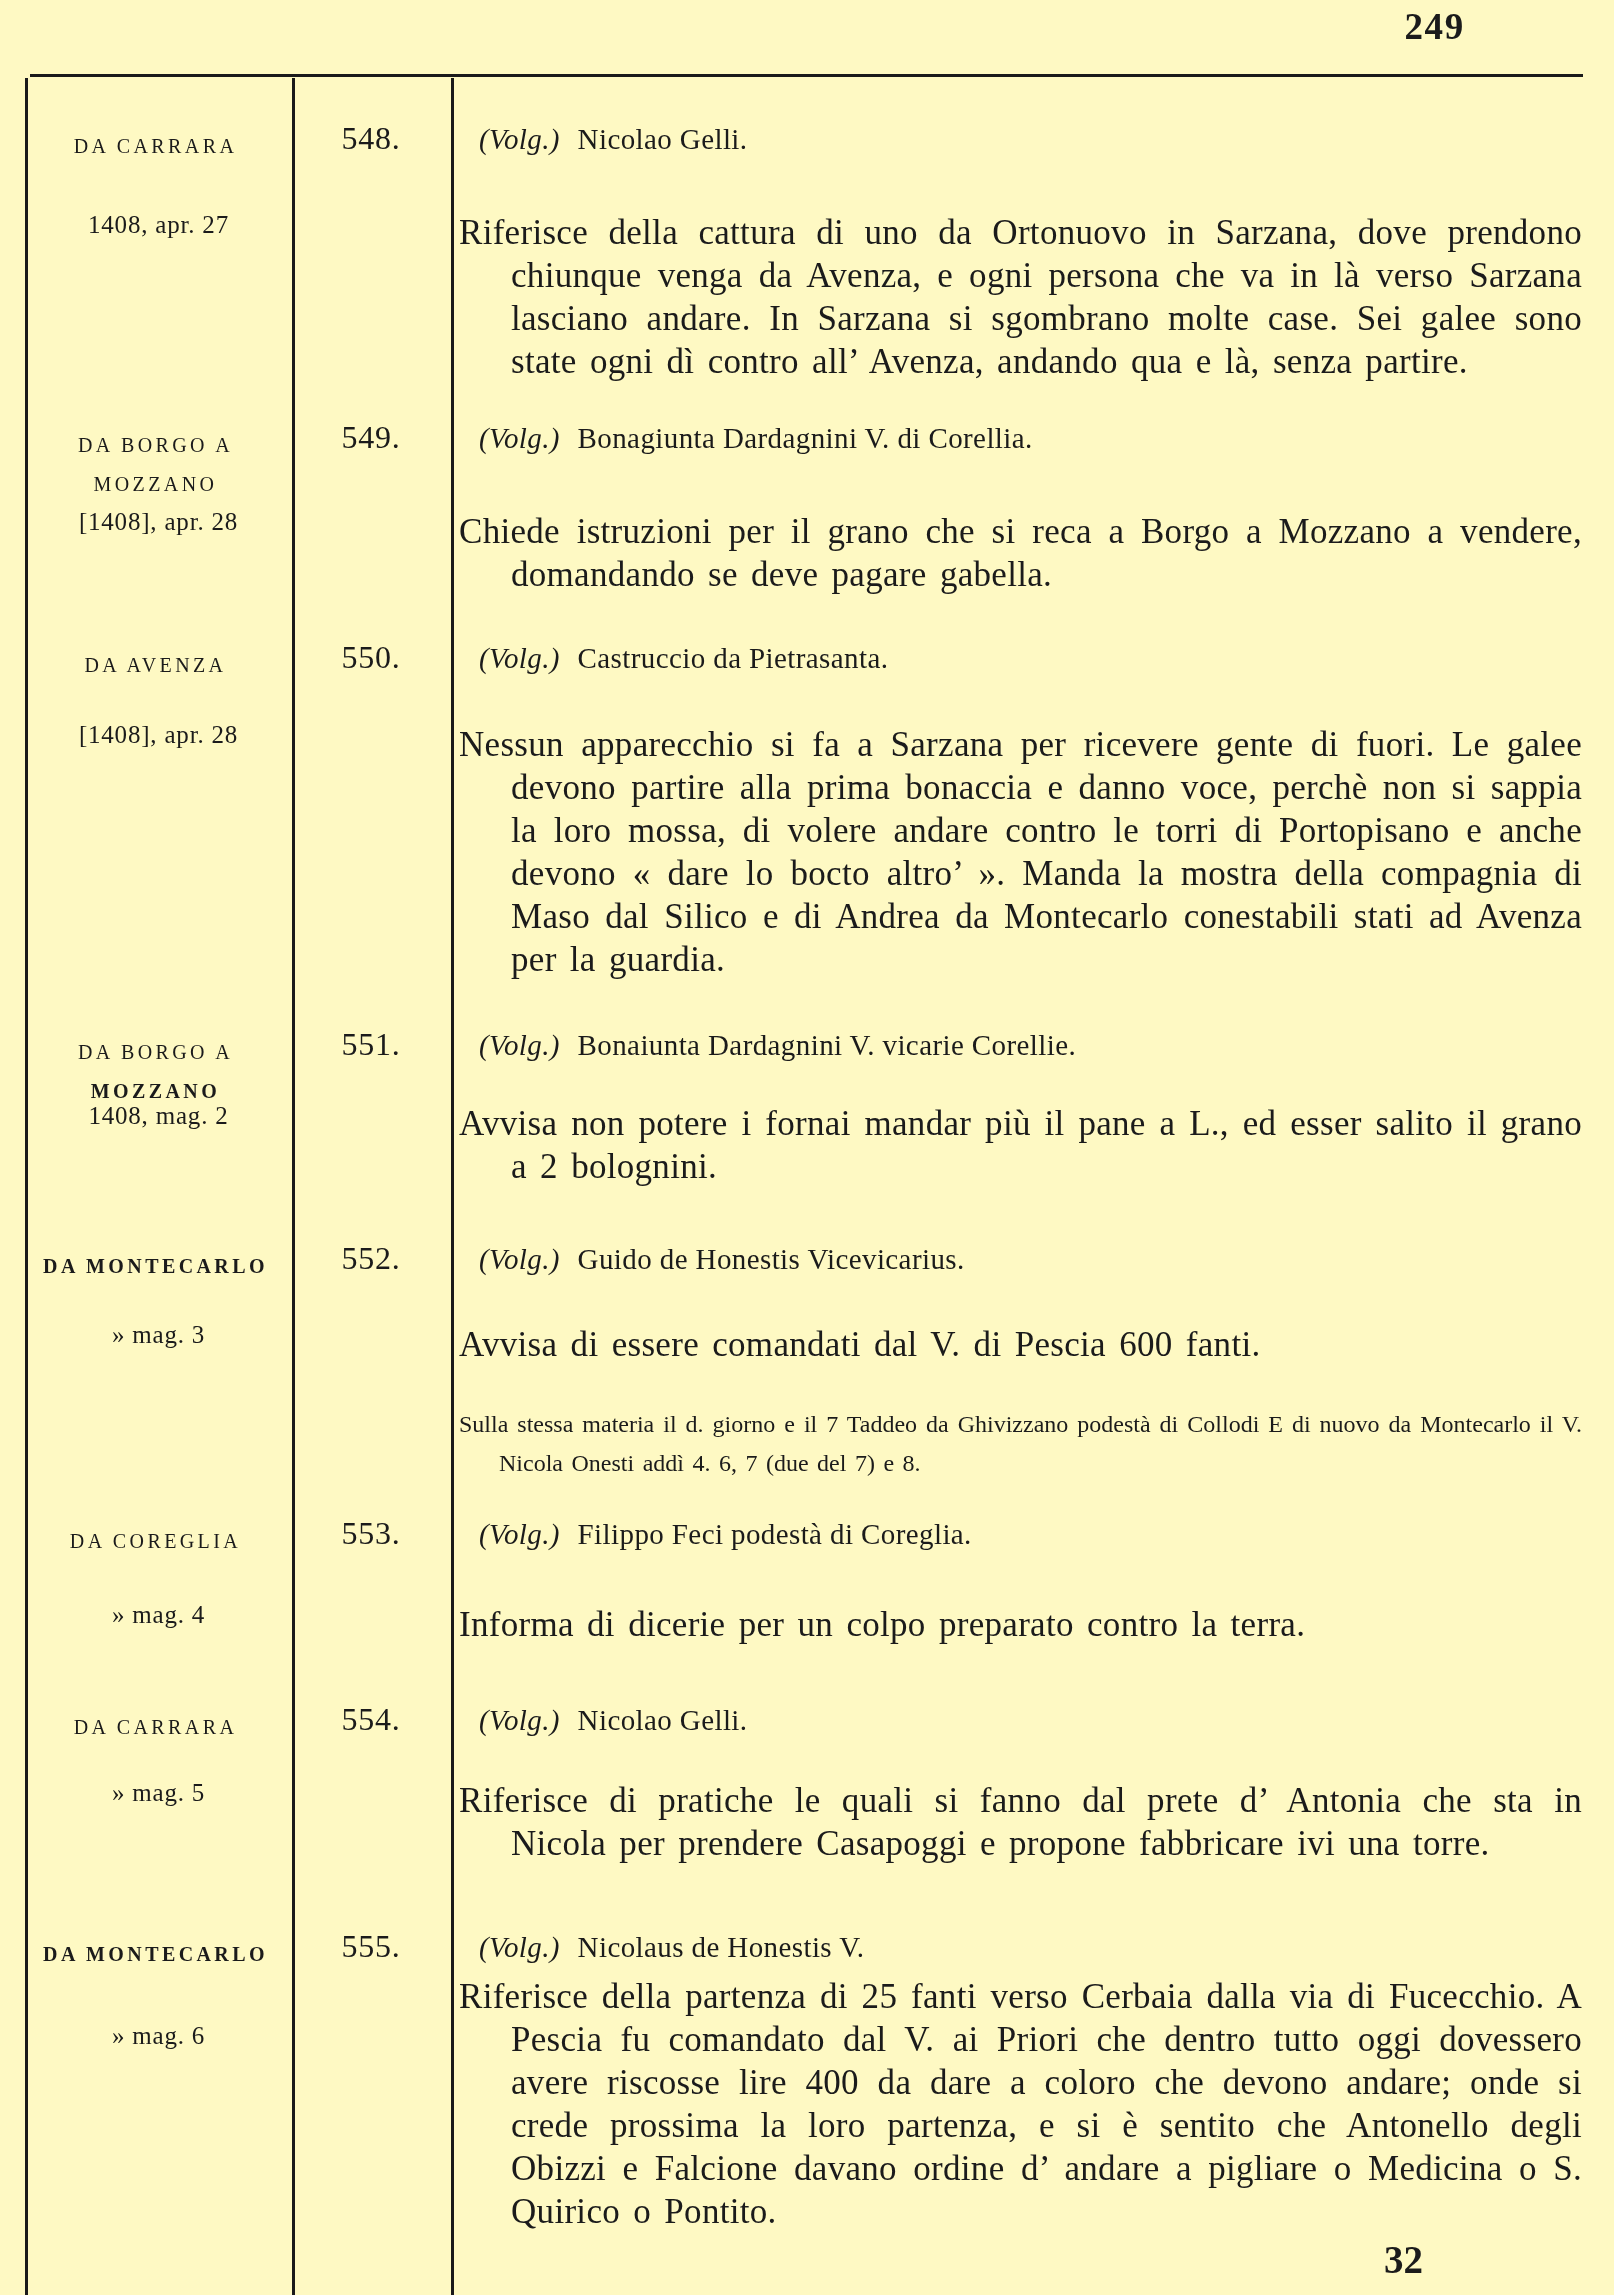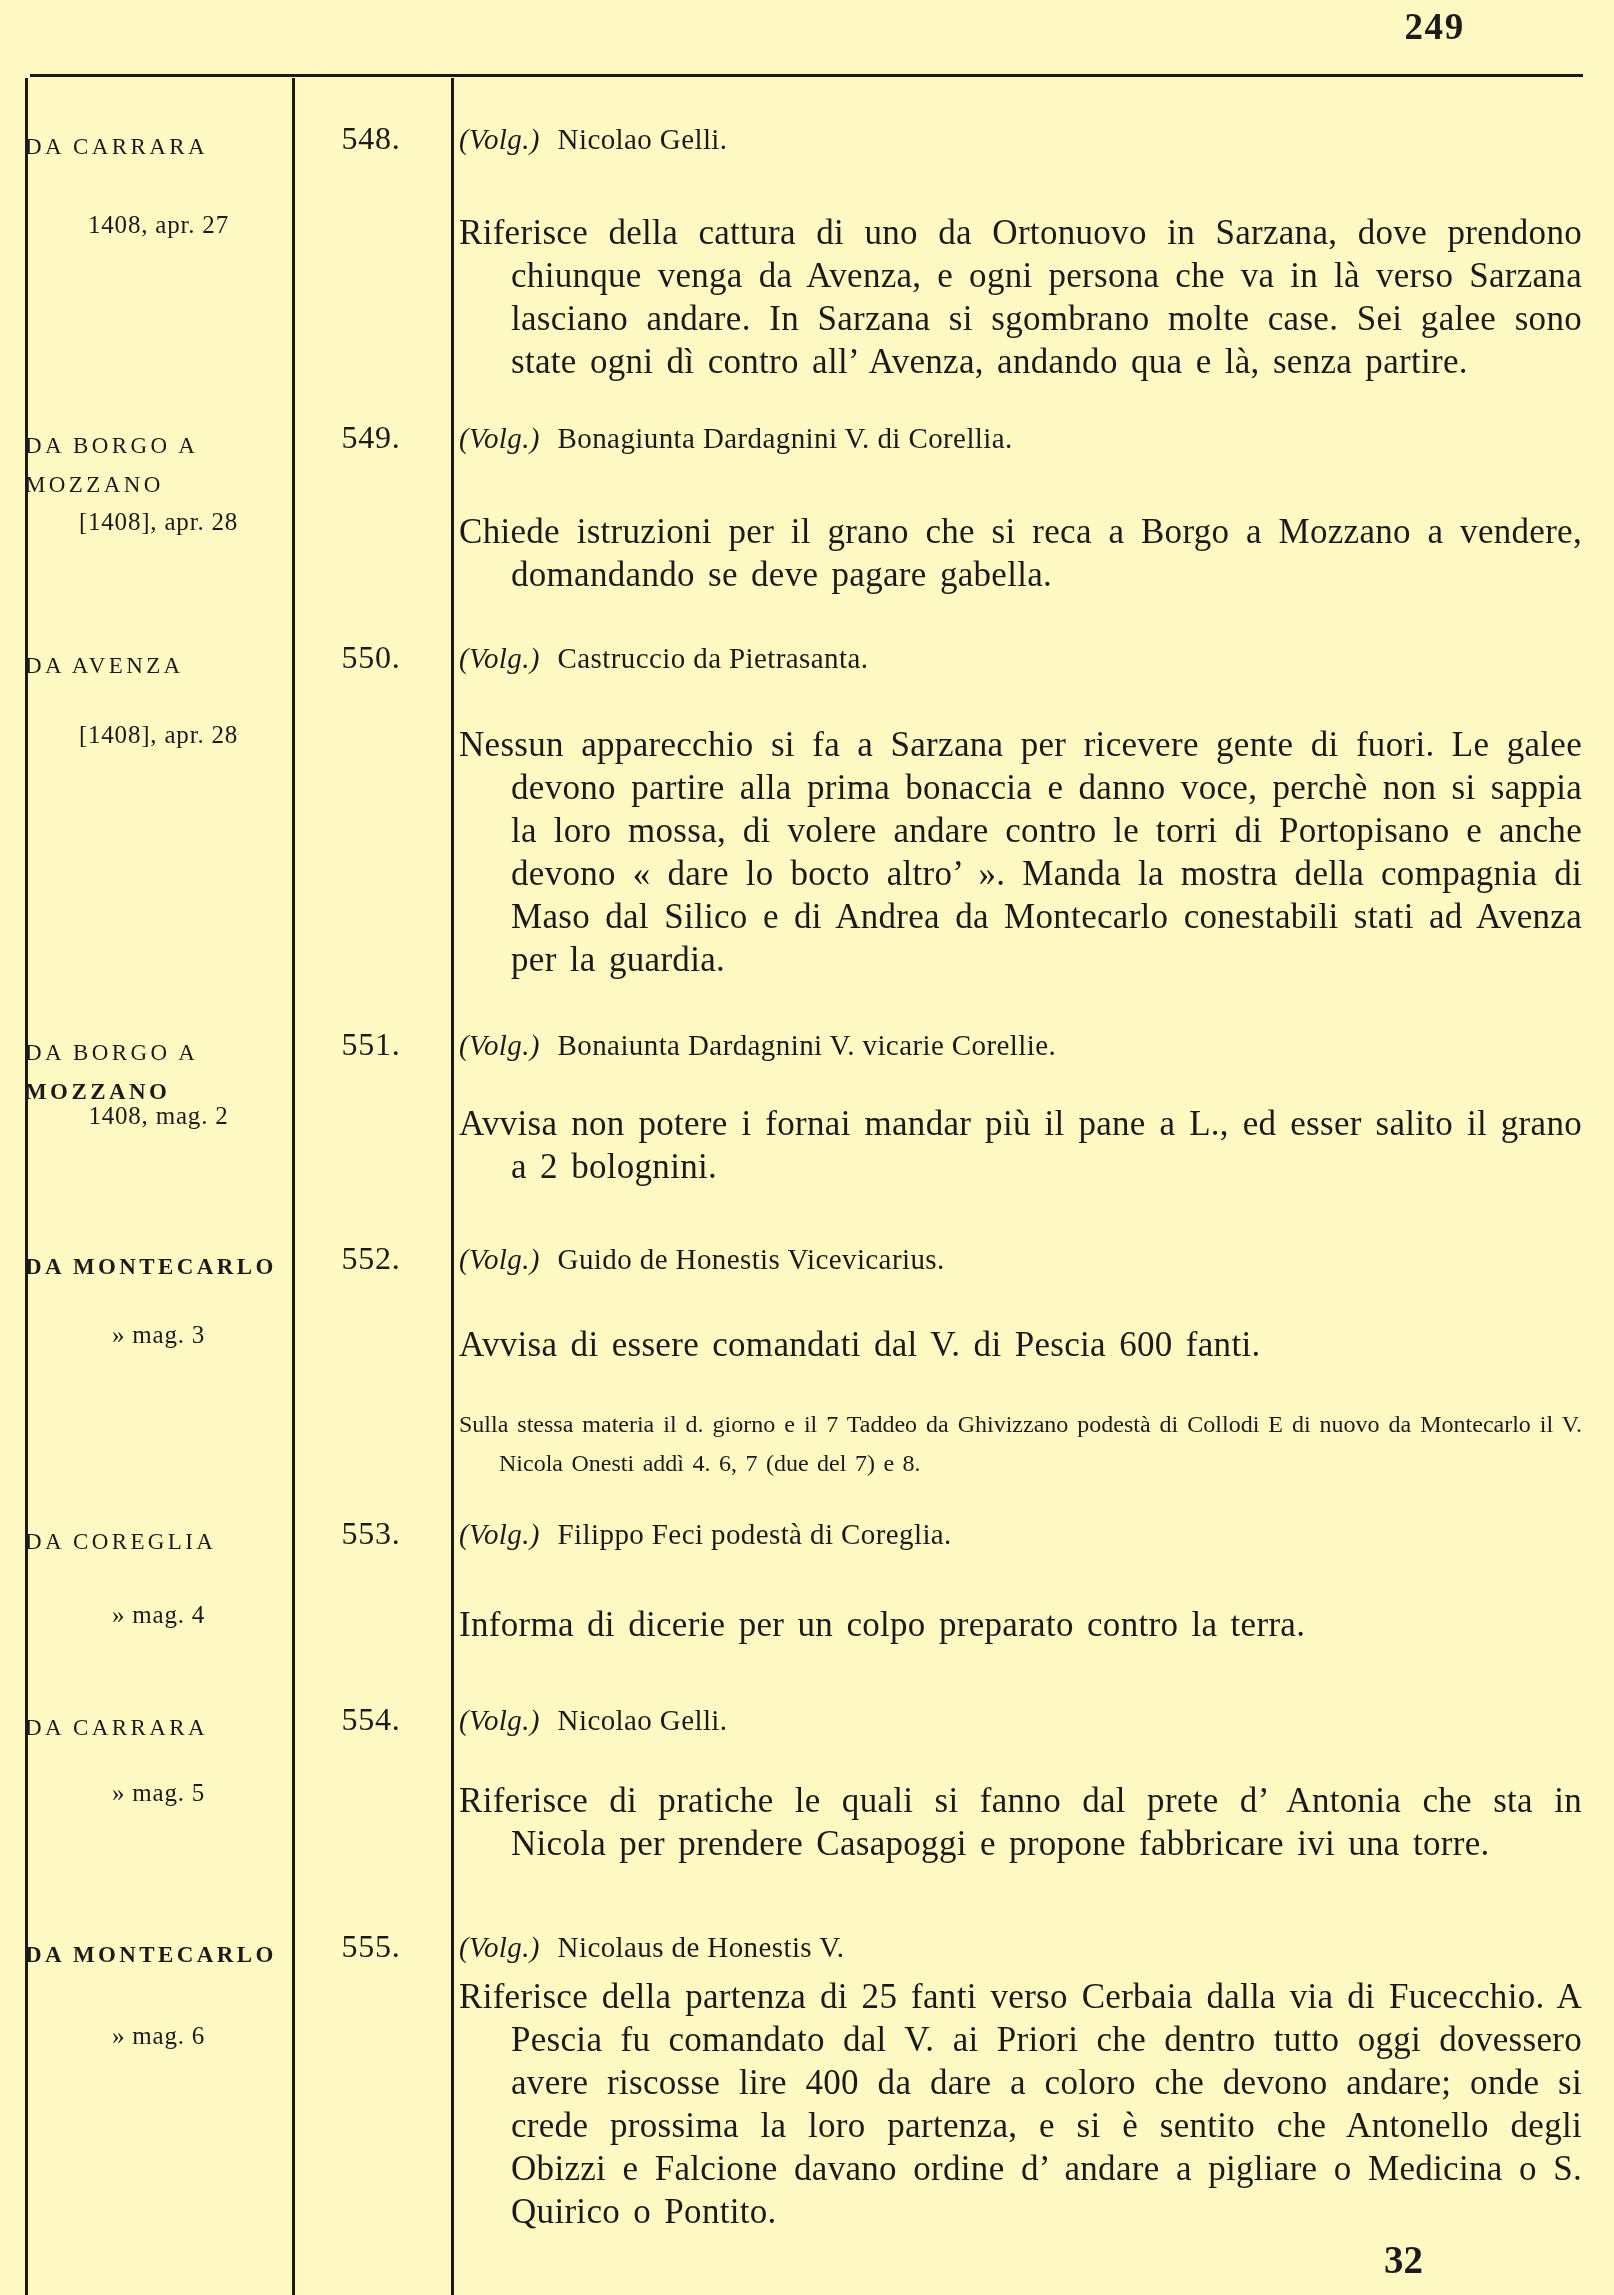--- a/index.html
+++ b/index.html
@@ -27,30 +27,30 @@
   }
   .vrule { position: absolute; top: 78px; bottom: 0; width: 2.5px; background: #1a1a1a; }
   .vrule.left-border { left: 25px; }
   .vrule.r1 { left: 292px; }
   .vrule.r2 { left: 451px; }
 
   
   .entry { position: absolute; left: 25px; right: 22px; height: 0; overflow: visible; }
   .entry .place {
     position: absolute; left: 0; top: 6.7px; width: 261px;
-    text-align: left; font-size: 23px; letter-spacing: 3.4px;
+    text-align: center; font-size: 20px; letter-spacing: 3.4px;
   }
   .entry .place .place-line { display: block; line-height: 39px; }
   .entry .place .place-line.bold { font-weight: bold; }
   .entry .num {
     position: absolute; left: 267px; top: 0; width: 158px;
     text-align: center; font-size: 32px; letter-spacing: 0.8px;
   }
   .entry .headline {
-    position: absolute; left: 434px; top: 0; width: 1123px;
+    position: absolute; left: 454px; top: 0; width: 1123px;
     font-size: 29px; letter-spacing: 0.4px; line-height: 39px;
   }
   .entry .headline .lang { font-style: italic; margin-right: 10px; }
   .entry .date {
     position: absolute; left: 0; width: 267px;
     text-align: center; font-size: 25px; letter-spacing: 0.8px;
   }
   .entry .body {
     position: absolute; left: 434px; width: 1123px;
     font-size: 35px; line-height: 43px; letter-spacing: 0.3px; word-spacing: 4.2px;

